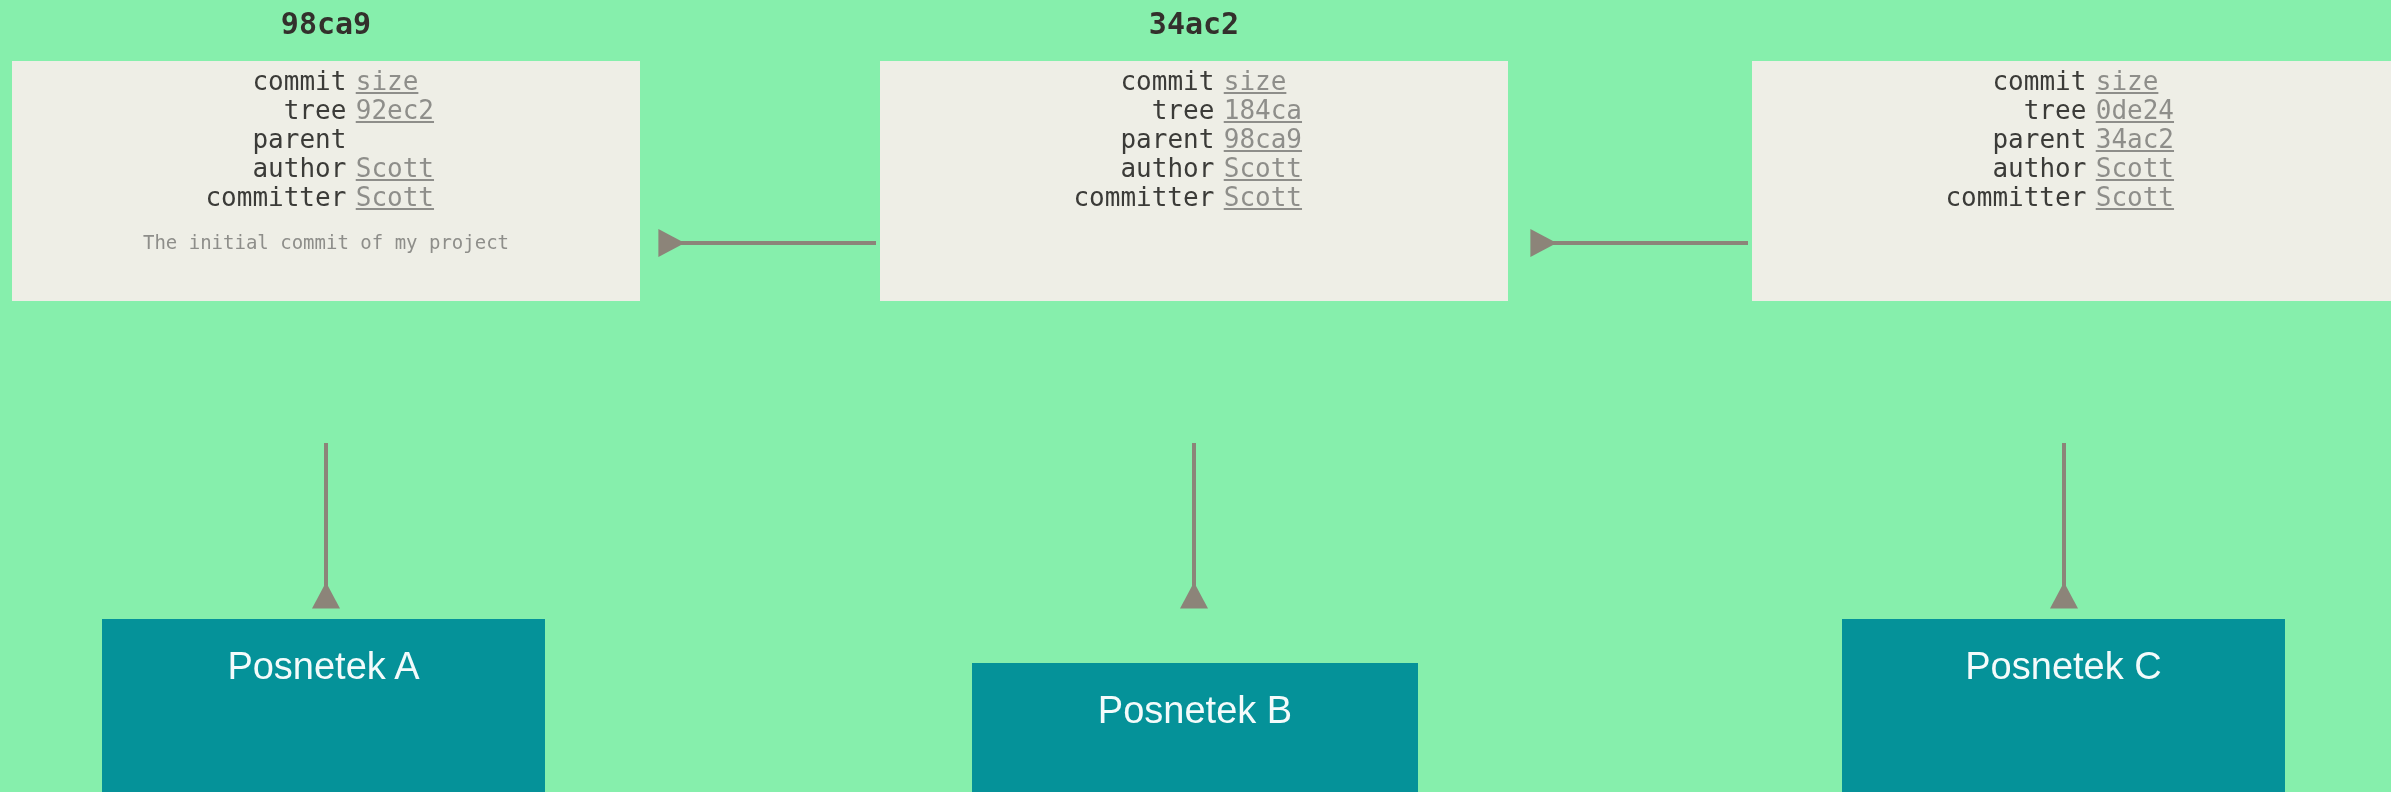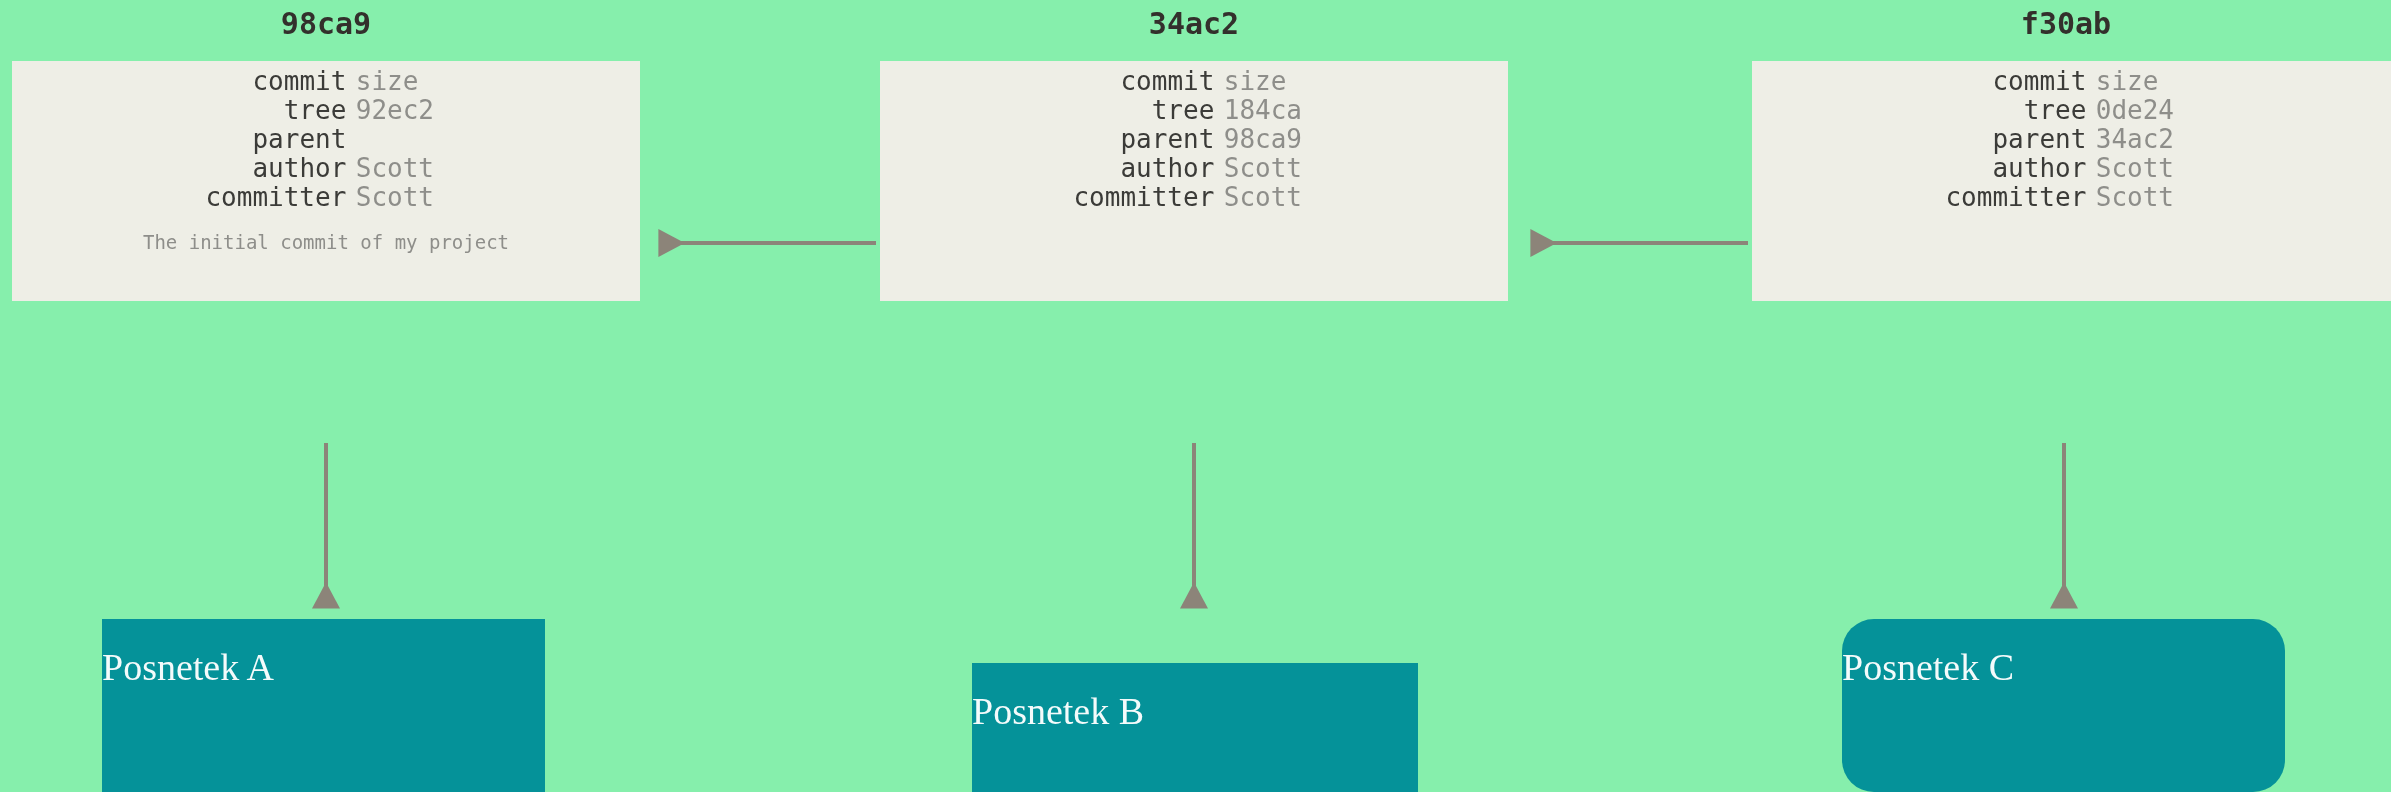--- a/index.html
+++ b/index.html
@@ -67,20 +67,21 @@
     display: inline-block;
   }
   .field-value {
     font-family: "DejaVu Sans Mono", monospace;
     font-size: 26px;
     color: #8e8e8a;
     text-align: left;
     width: 6.4ch;
     display: inline-block;
     padding-left: 0.6ch;
+    text-decoration: underline;
   }
 
   .commit-message {
     position: absolute;
     left: 10px;
     right: 10px;
     top: 168px;
     text-align: center;
     font-family: "DejaVu Sans Mono", monospace;
     font-size: 19px;
@@ -95,22 +96,22 @@
     top: 619px;
     height: 173px;
     background: #059299;
     box-sizing: border-box;
   }
   .snapshot-label {
     position: absolute;
     left: 0;
     right: 0;
     top: 26px;
-    text-align: left;
-    font-family: Liberation Serif, serif;
+    text-align: center;
+    font-family: Liberation Sans, sans-serif;
     font-size: 38px;
     color: #f4fbfb;
     white-space: nowrap;
   }
 
   
   .arrow-svg {
     position: absolute;
     left: 0;
     top: 0;
@@ -193,21 +194,20 @@
       </div>
       <div class="field-row">
         <span class="field-label">author</span><span class="field-value">Scott</span>
       </div>
       <div class="field-row">
         <span class="field-label">committer</span><span class="field-value">Scott</span>
       </div>
     </div>
   </div>
 
-  <div class="node-title" style="left:1752px; width:628px;">f30ab</div>
 
   <div class="commit-box" style="left:1752px; width:645px;">
     <div class="commit-fields" style="right:17px;">
       <div class="field-row">
         <span class="field-label">commit</span><span class="field-value">size</span>
       </div>
       <div class="field-row">
         <span class="field-label">tree</span><span class="field-value">0de24</span>
       </div>
       <div class="field-row">
@@ -223,17 +223,17 @@
   </div>
 
   <div class="snapshot-box" style="left:102px; width:443px;">
     <div class="snapshot-label">Posnetek A</div>
   </div>
 
   <div class="snapshot-box" style="left:972px; width:446px;margin-top:44px;">
     <div class="snapshot-label">Posnetek B</div>
   </div>
 
-  <div class="snapshot-box" style="left:1842px; width:443px;border-radius:32px;">
+  <div class="snapshot-box" style="left:1842px; width:443px;">
     <div class="snapshot-label">Posnetek C</div>
   </div>
 
 </div>
 
 </body></html>

